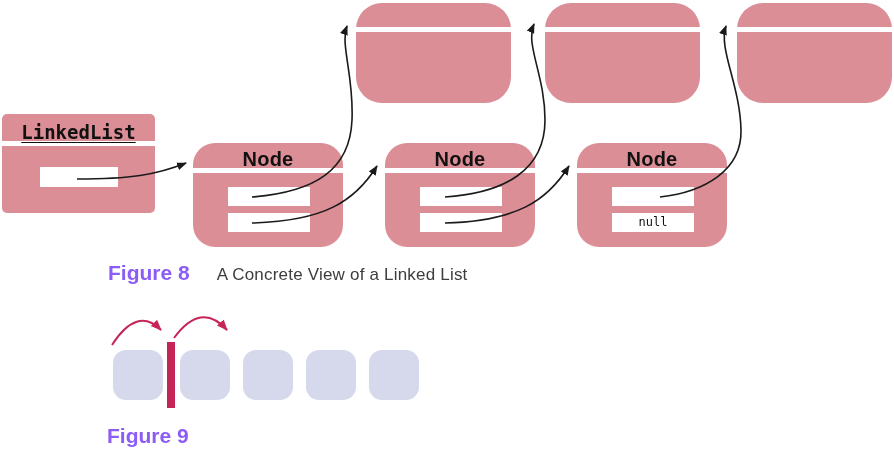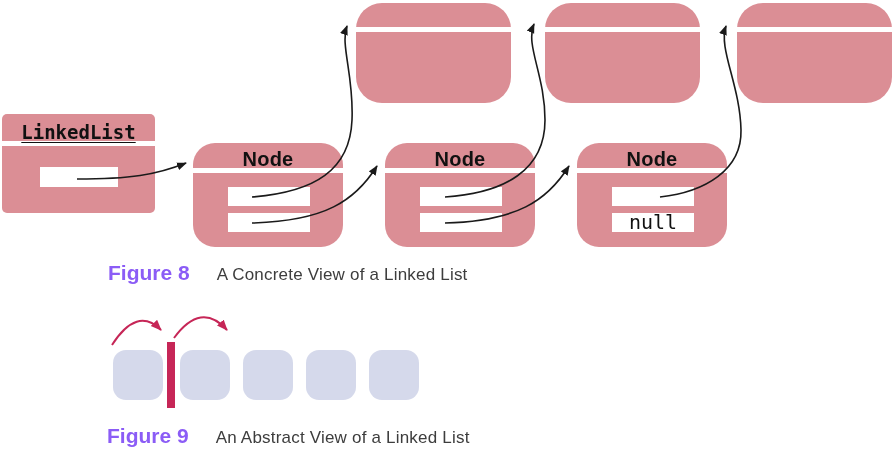--- a/index.html
+++ b/index.html
@@ -31,21 +31,21 @@
     font-weight:bold; font-size:20px; letter-spacing:0.2px;
     text-underline-offset:3px;
   }
   .dataobj .box-header { height:29px; }
 
   .field { position:absolute; background:#ffffff; }
   .ll-field { left:38px; top:53px; width:78px; height:20px; }
   .node-field { left:35px; width:82px; height:19px; }
   .f1 { top:44px; } .f2 { top:70px; }
   .null-text {
-    font-family:"DejaVu Sans Mono", monospace; font-size:20px; color:#111111;
+    font-family:"DejaVu Sans Mono", monospace; font-size:12px; color:#111111;
     text-align:center; line-height:19px;
   }
 
   
   .caption-row { position:absolute; display:flex; align-items:baseline; }
   .cap8 { left:108px; top:261px; }
   .cap9 { left:107px; top:424px; }
   .figure-label { color:#8b5cf6; font-weight:bold; font-size:21px; white-space:pre; }
   .figure-text  { color:#3D3D3D; font-size:17px; margin-left:27px; white-space:pre; letter-spacing:0.2px; }
 
@@ -120,16 +120,15 @@
 
   <div class="absq s1"></div>
   <div class="absq s2"></div>
   <div class="absq s3"></div>
   <div class="absq s4"></div>
   <div class="absq s5"></div>
   <div class="iter-bar"></div>
 
   <div class="caption-row cap9">
     <span class="figure-label">Figure 9</span>
-    <span class="figure-text">An Abstract View of a Linked List</span>
   </div>
 
 </div>
 
 </body></html>

